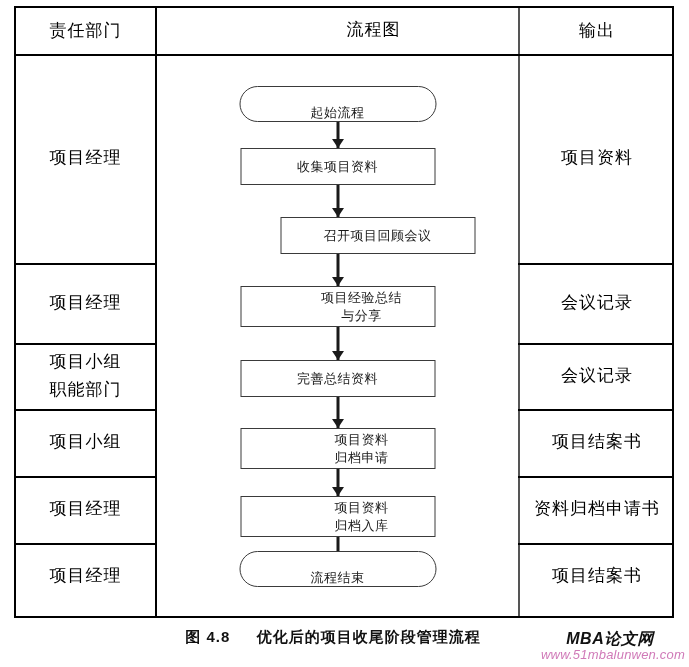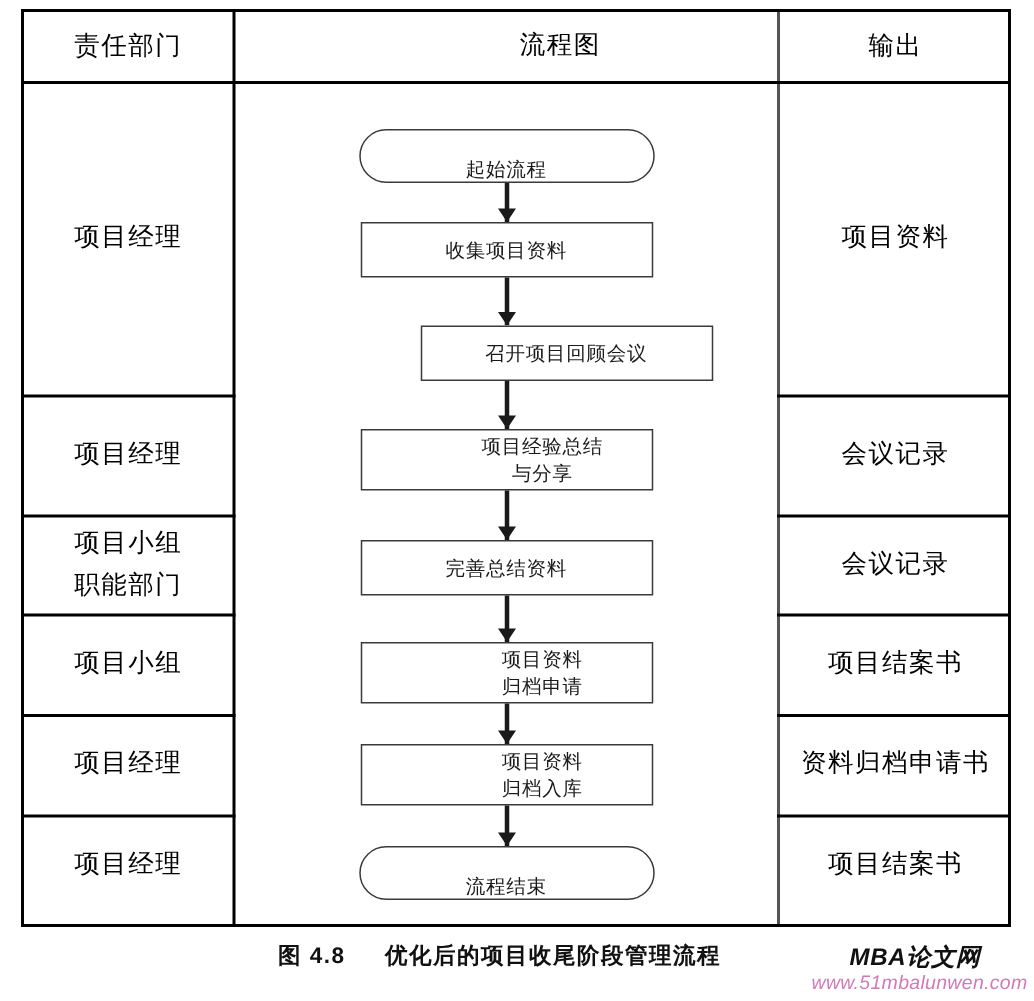--- a/index.html
+++ b/index.html
@@ -277,21 +277,21 @@
 
     <div class="node" style="top:488px;height:41px;">
       <div>
         <span class="ln">项目资料</span>
         <span class="ln">归档入库</span>
       </div>
     </div>
     <div class="conn" style="top:529px;height:27px;"></div>
     <div class="arrow" style="top:547px;"></div>
 
-    <div class="node terminal" style="top:556px;height:36px;">
+    <div class="node terminal" style="top:543px;height:36px;">
       <span>流程结束</span>
     </div>
 
   </div>
 </div>
 
 <div id="caption">
   <span>图 4.8</span>
   <span class="gap"></span>
   <span>优化后的项目收尾阶段管理流程</span>

